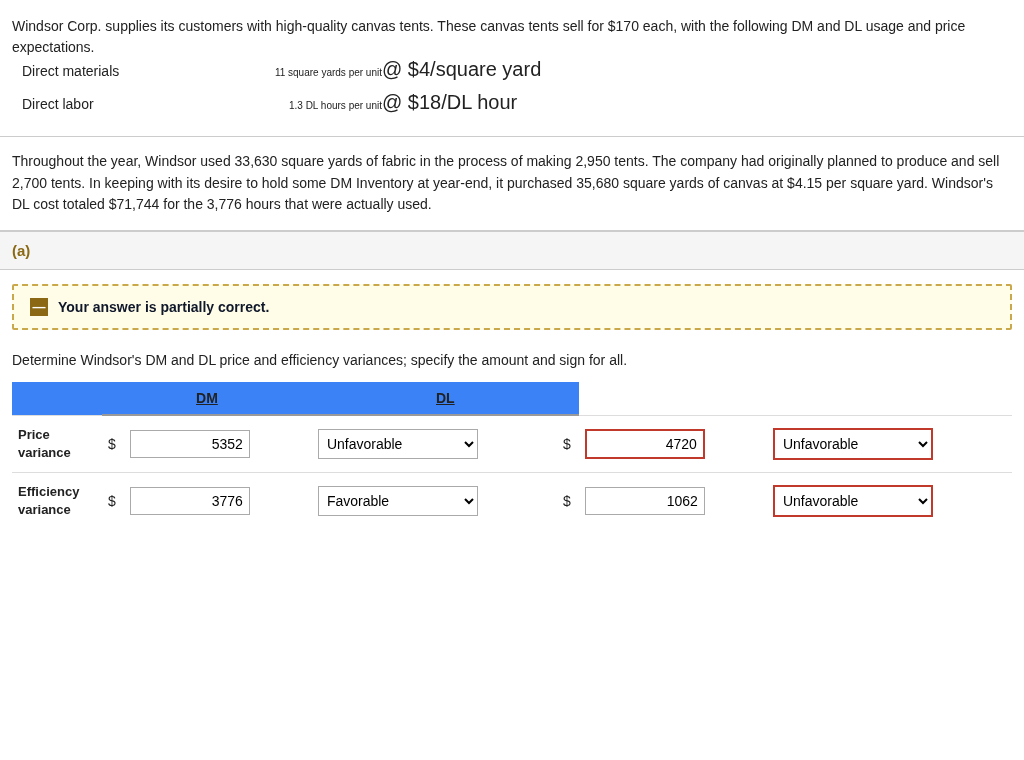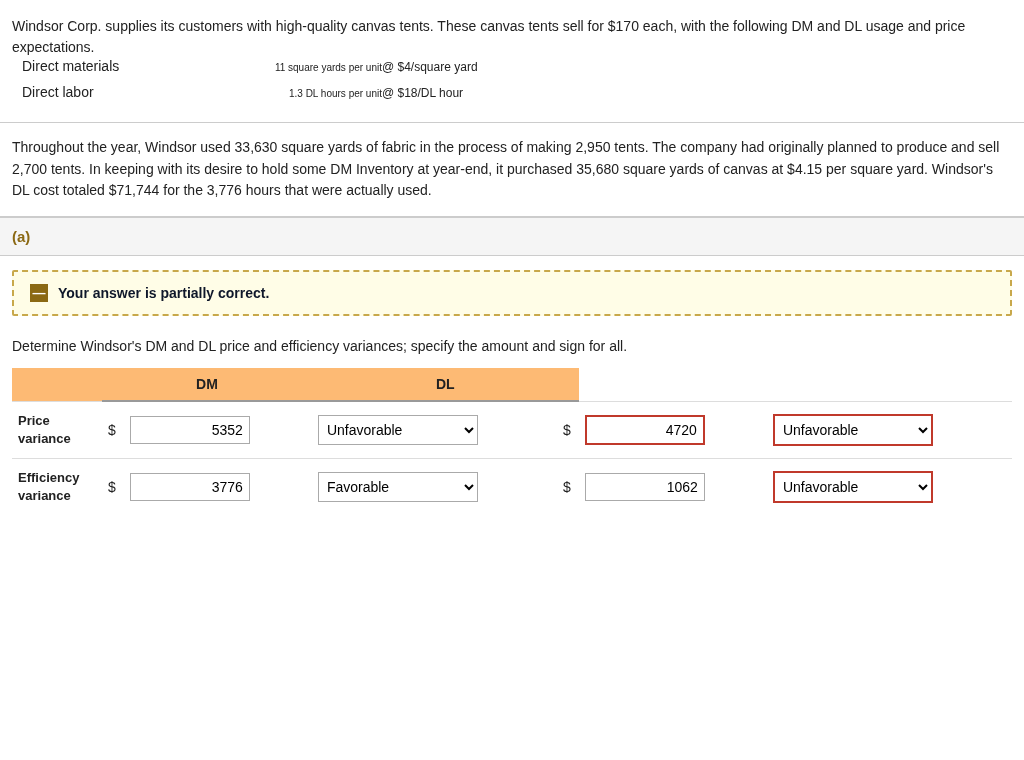--- a/index.html
+++ b/index.html
@@ -39,21 +39,21 @@
       font-size: 14px;
     }
 
     .mat-qty {
       width: 200px;
       font-size: 10px;
       text-align: right;
     }
 
     .mat-price {
-      font-size: 12px;
+      font-size: 20px;
     }
 
     .second-para {
       font-size: 14px;
       line-height: 1.55;
       padding: 14px 12px 14px 12px;
       border-bottom: 2px solid #ccc;
     }
 
     .part-label-section {
@@ -106,25 +106,26 @@
     .variance-table-section {
       padding: 0 12px 20px 12px;
     }
 
     .variance-table {
       width: 100%;
       border-collapse: collapse;
     }
 
     .variance-table thead tr th {
-      background: #fdba74;
+      background: #3b82f6;
       text-align: center;
       padding: 8px 4px;
       font-size: 14px;
       font-weight: bold;
+      text-decoration: underline;
     }
 
     .col-label { width: 90px; }
 
     .variance-row {
       border-top: 1px solid #ddd;
     }
 
     .variance-row td {
       padding: 10px 6px;

